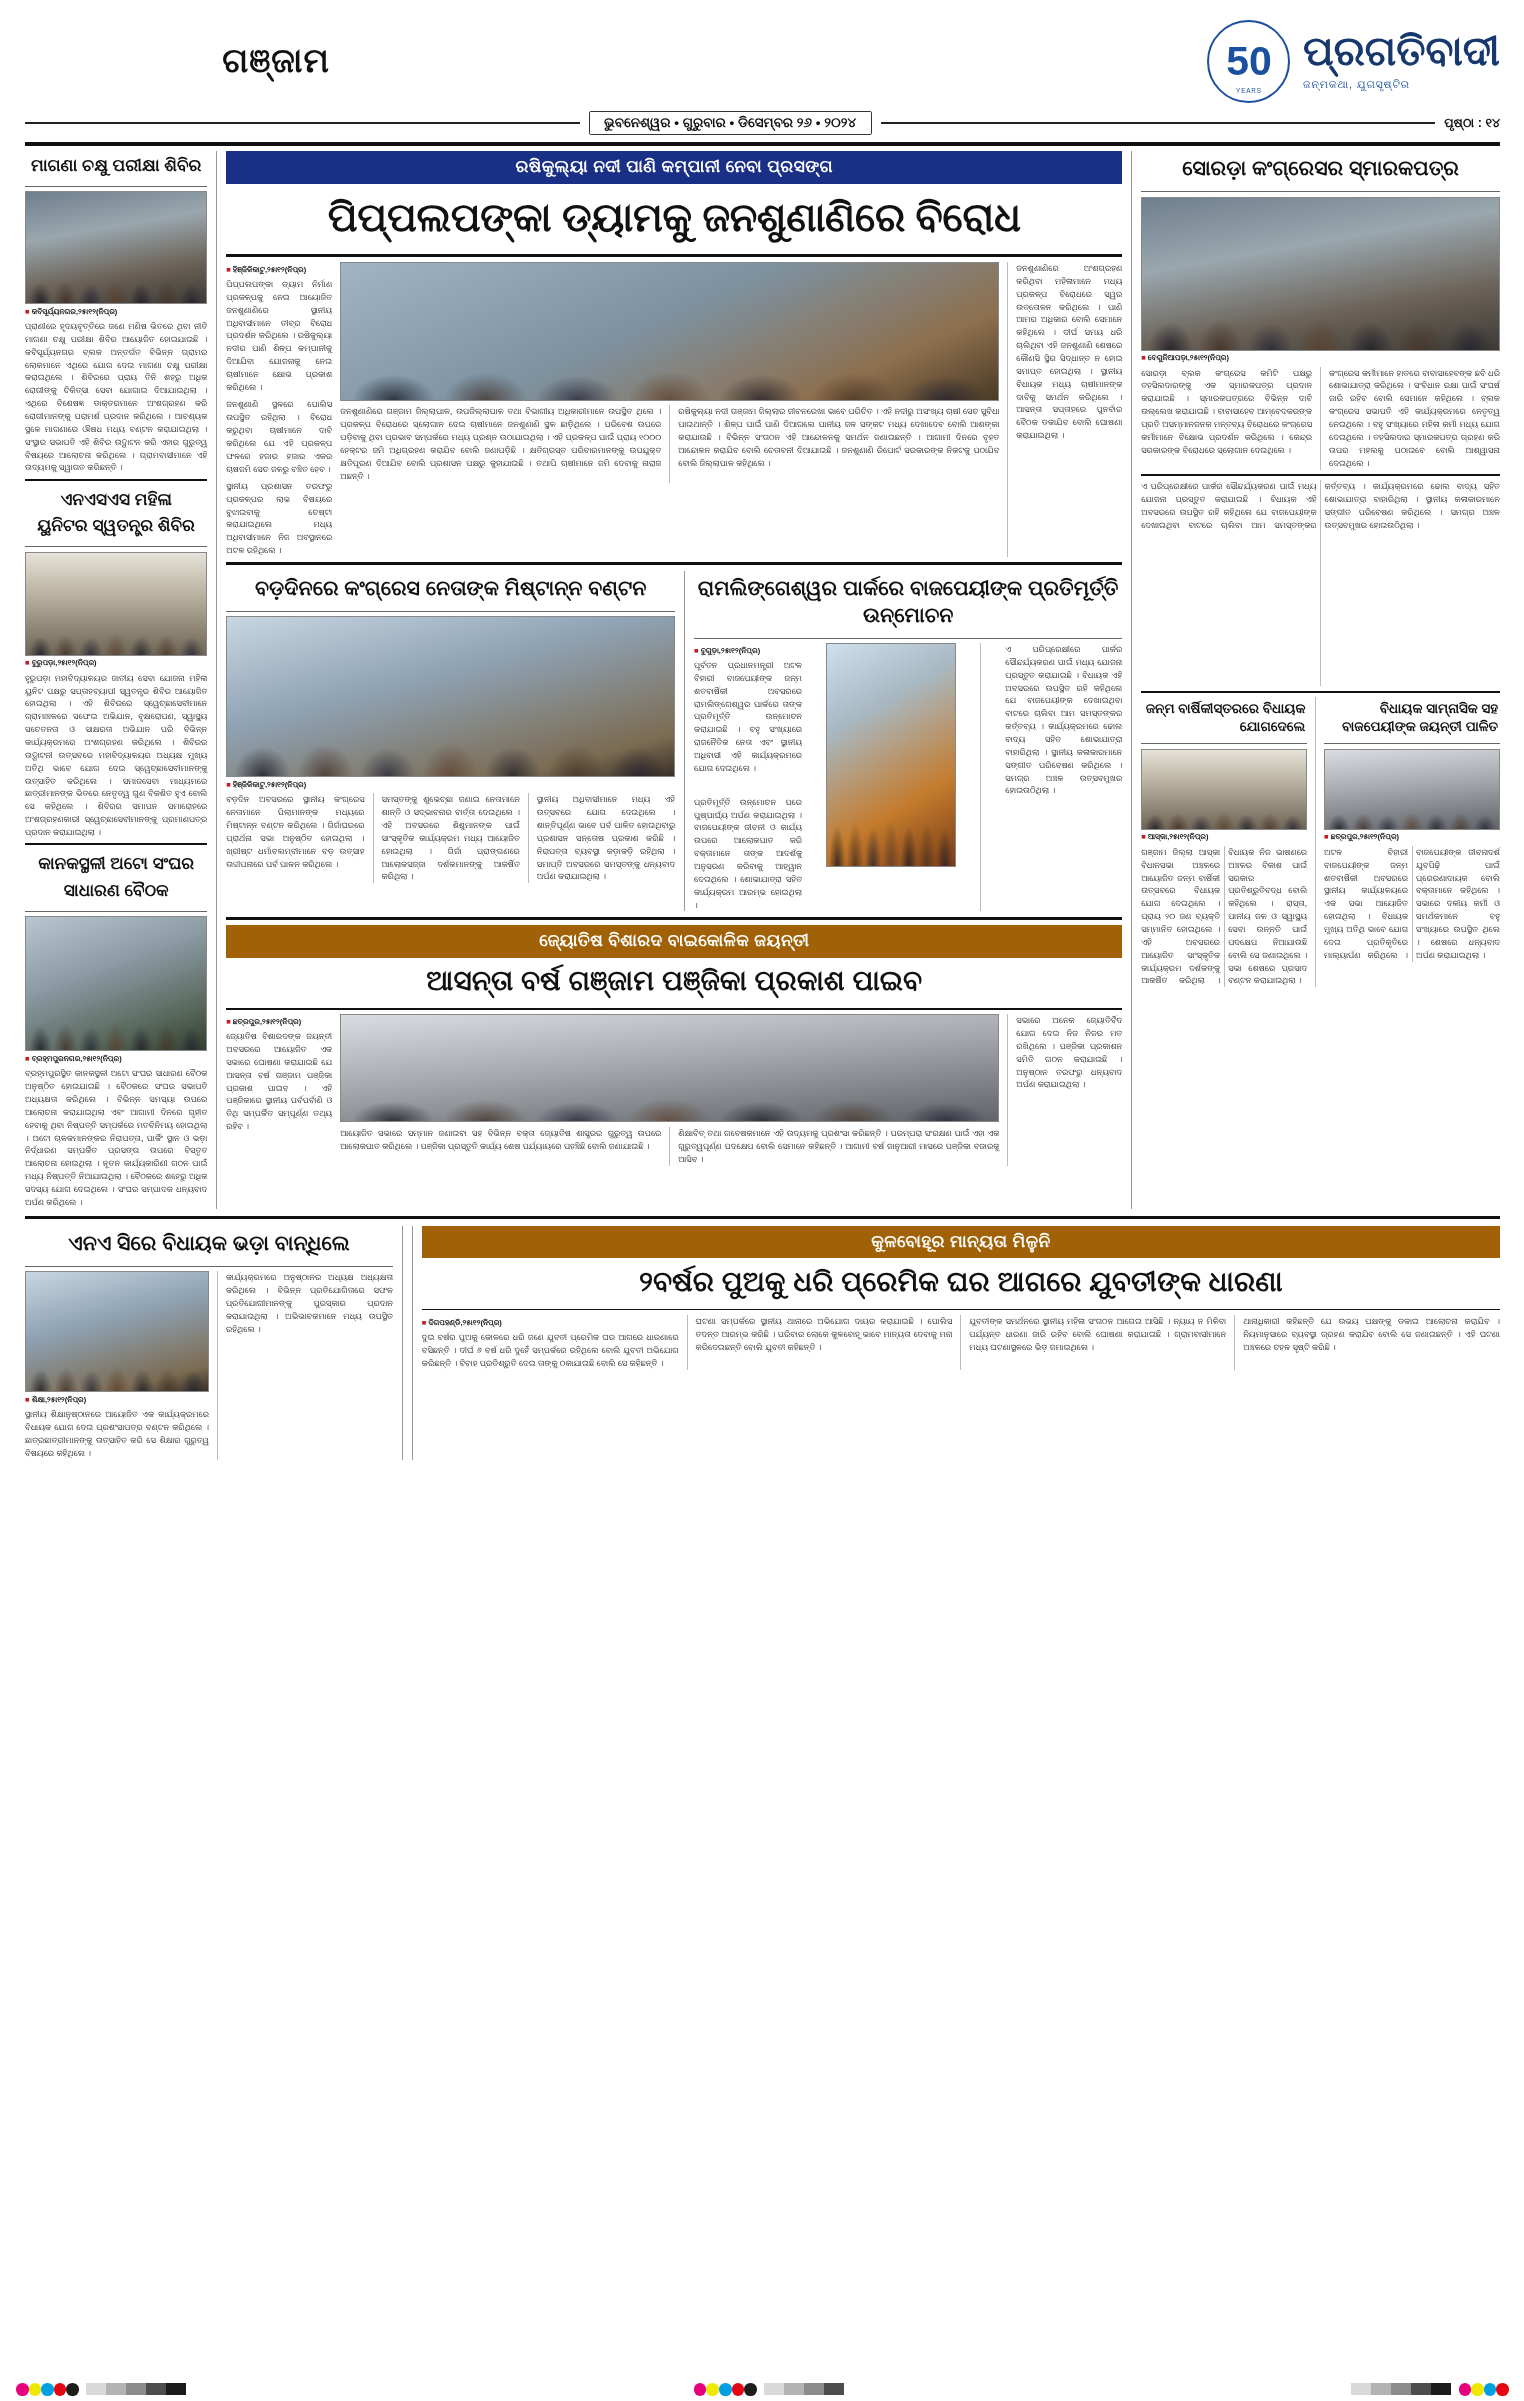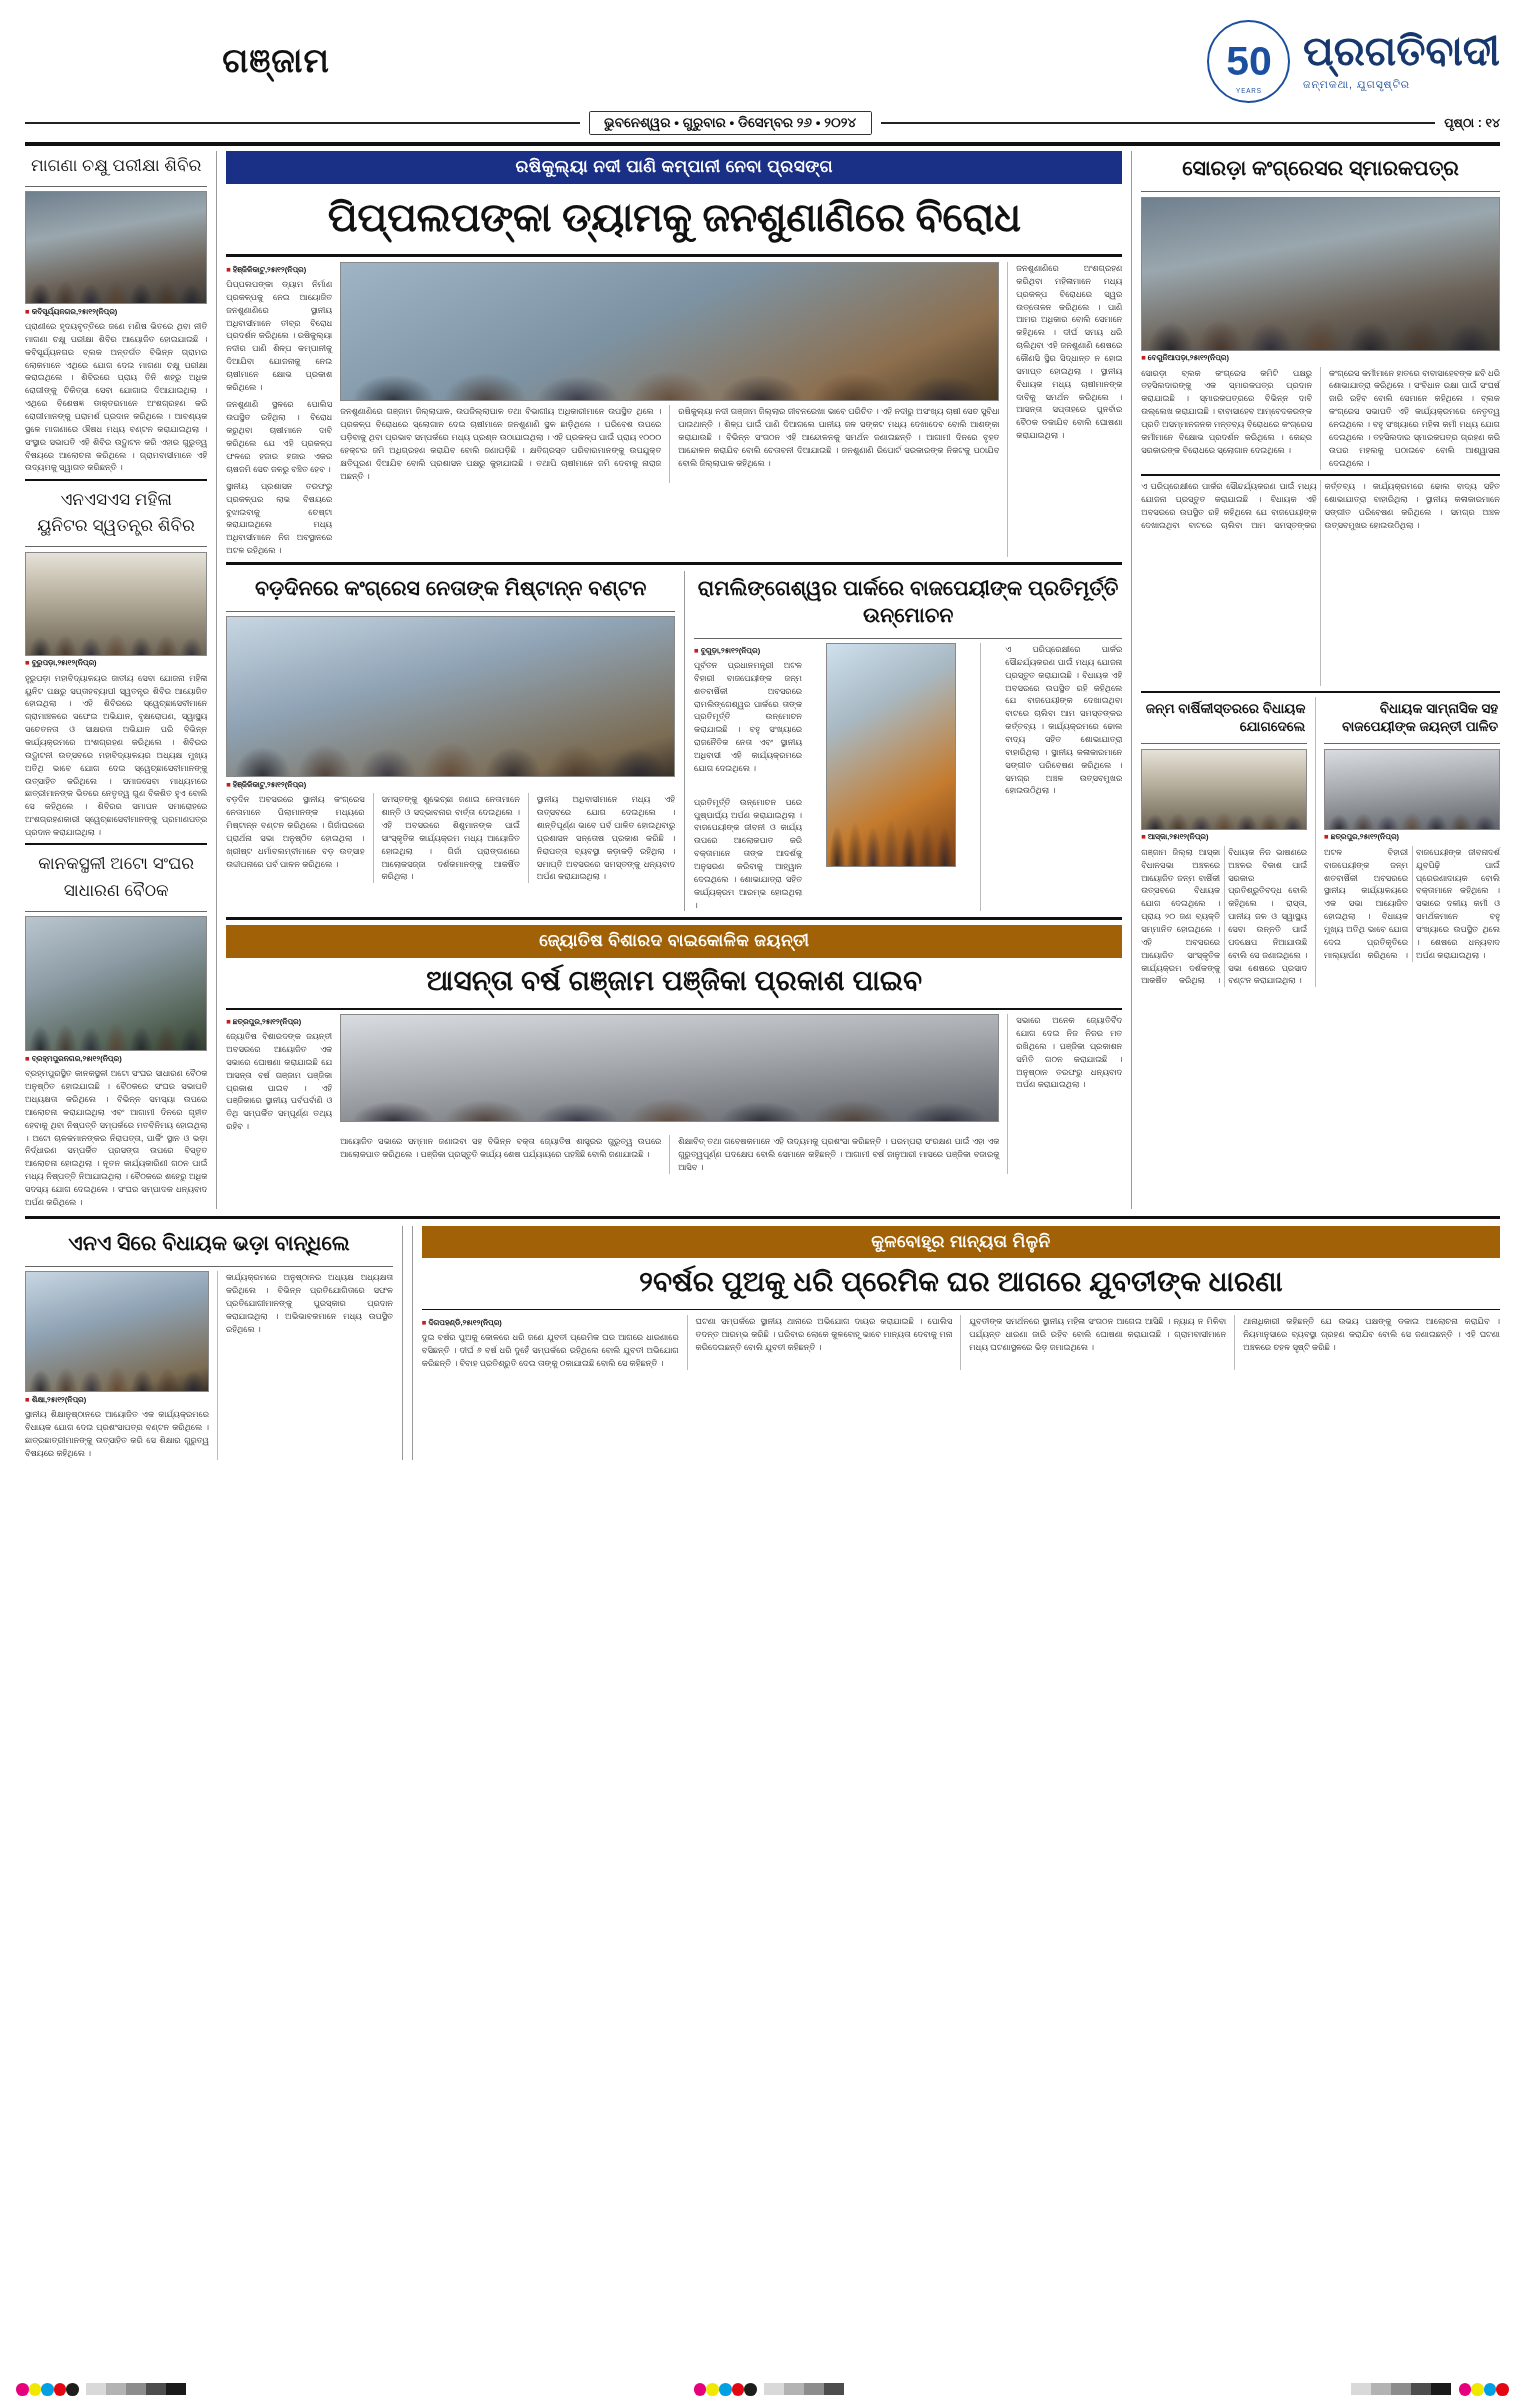--- a/index.html
+++ b/index.html
@@ -80,21 +80,21 @@
   }
   .headline-lg {
     font-size:28px; font-weight:bold; text-align:center;
     line-height:1.25; padding:5.4px 3.6px;
   }
   .headline-md {
     font-size:20.6px; font-weight:bold; text-align:center;
     line-height:1.3; padding:4.5px 2.7px;
   }
   .headline-sm {
-    font-size:17px; font-weight:normal; text-align:center;
+    font-size:17px; font-weight:bold; text-align:center;
     line-height:1.35; padding:3.6px 2.7px;
   }
   .headline-xs {
     font-size:13.5px; font-weight:bold; text-align:right;
     line-height:1.35; padding:2.7px 1.8px;
   }
 
   .hr-thin { height:0.9px; background:#666; margin:4.5px 0; }
   .hr-thick { height:2.7px; background:#111; margin:5.4px 0; }
   .hr-med { height:1.8px; background:#111; margin:4.5px 0; }
@@ -316,21 +316,21 @@
             <div class="caption">
               <span class="bullet">■</span>
               <span>ଛତ୍ରପୁର,୨୫ା୧୨(ନିପ୍ର)</span>
             </div>
             <div class="body-text">ଜ୍ୟୋତିଷ ବିଶାରଦଙ୍କ ଜୟନ୍ତୀ ଅବସରରେ ଆୟୋଜିତ ଏକ ସଭାରେ ଘୋଷଣା କରାଯାଇଛି ଯେ ଆସନ୍ତା ବର୍ଷ ଗଞ୍ଜାମ ପଞ୍ଜିକା ପ୍ରକାଶ ପାଇବ । ଏହି ପଞ୍ଜିକାରେ ସ୍ଥାନୀୟ ପର୍ବପର୍ବାଣି ଓ ତିଥି ସମ୍ପର୍କିତ ସମ୍ପୂର୍ଣ୍ଣ ତଥ୍ୟ ରହିବ ।</div>
           </div>
           <div style="flex:1">
             <div class="photo ph-g box" style="height:108px">
               <div class="ph-overlay-people"></div>
             </div>
-            <div style="display:flex;gap:8px;margin-top:13px">
+            <div style="display:flex;gap:8px;margin-top:5px">
               <div class="body-text" style="flex:1">ଆୟୋଜିତ ସଭାରେ ସମ୍ମାନ ଜଣାଇବା ସହ ବିଭିନ୍ନ ବକ୍ତା ଜ୍ୟୋତିଷ ଶାସ୍ତ୍ରର ଗୁରୁତ୍ୱ ଉପରେ ଆଲୋକପାତ କରିଥିଲେ । ପଞ୍ଜିକା ପ୍ରସ୍ତୁତି କାର୍ଯ୍ୟ ଶେଷ ପର୍ଯ୍ୟାୟରେ ପହଞ୍ଚିଛି ବୋଲି ଜଣାଯାଇଛି ।</div>
               <div style="width:0.9px;background:#bbb"></div>
               <div class="body-text" style="flex:1">ଶିକ୍ଷାବିତ୍ ତଥା ଗବେଷକମାନେ ଏହି ଉଦ୍ୟମକୁ ପ୍ରଶଂସା କରିଛନ୍ତି । ପରମ୍ପରା ସଂରକ୍ଷଣ ପାଇଁ ଏହା ଏକ ଗୁରୁତ୍ୱପୂର୍ଣ୍ଣ ପଦକ୍ଷେପ ବୋଲି ସେମାନେ କହିଛନ୍ତି । ଆଗାମୀ ବର୍ଷ ଜାନୁଆରୀ ମାସରେ ପଞ୍ଜିକା ବଜାରକୁ ଆସିବ ।</div>
             </div>
           </div>
           <div style="width:0.9px;background:#bbb"></div>
           <div style="width:106px" class="body-text">ସଭାରେ ଅନେକ ଜ୍ୟୋତିର୍ବିଦ ଯୋଗ ଦେଇ ନିଜ ନିଜର ମତ ରଖିଥିଲେ । ପଞ୍ଜିକା ପ୍ରକାଶନ ସମିତି ଗଠନ କରାଯାଇଛି । ଅନୁଷ୍ଠାନ ତରଫରୁ ଧନ୍ୟବାଦ ଅର୍ପଣ କରାଯାଇଥିଲା ।</div>
         </div>
       </div>
     </div>

